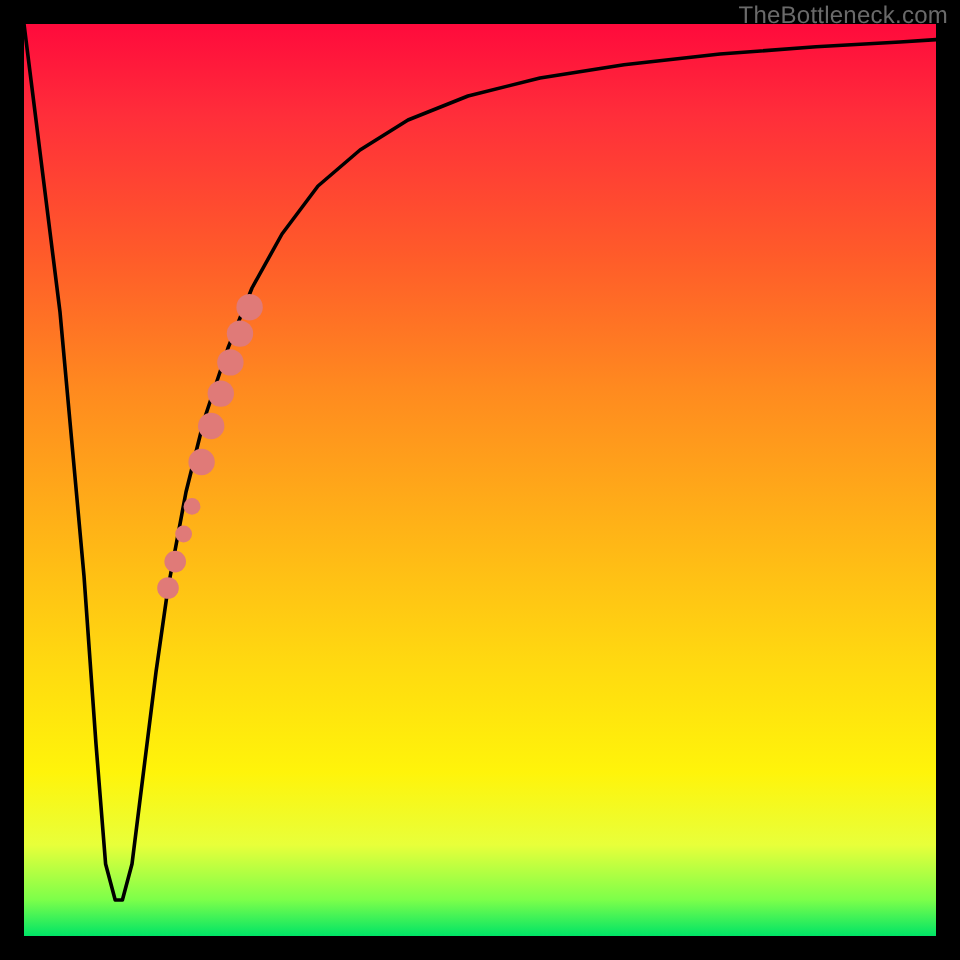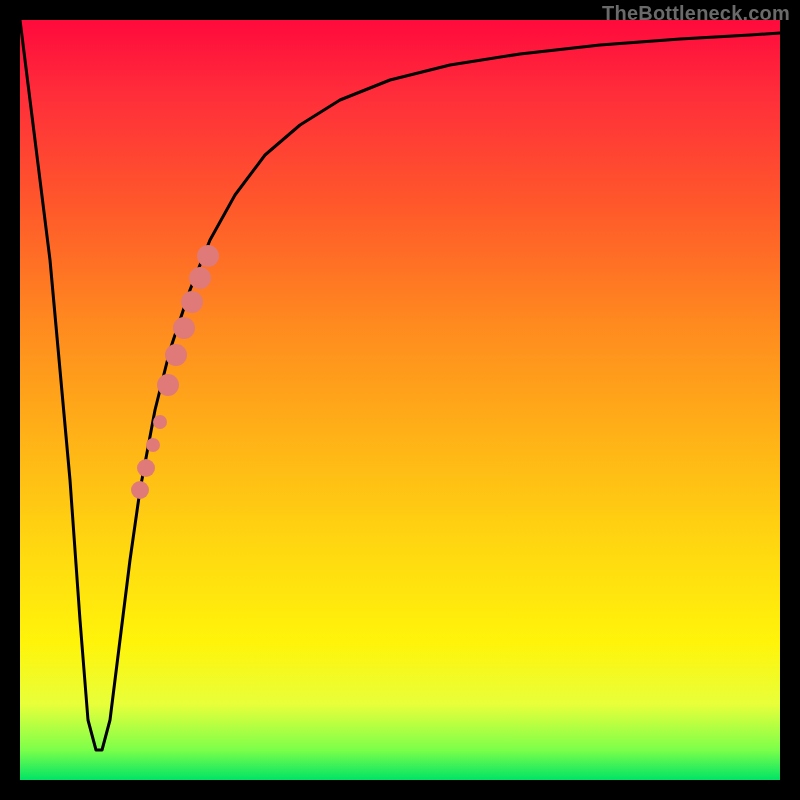--- a/index.html
+++ b/index.html
@@ -44,21 +44,21 @@
     width: 760px;
     height: 760px;
     overflow: visible;
   }
   .attribution {
     position: absolute;
     top: 2px;
     right: 10px;
     color: #6a6a6a;
     font-size: 20px;
-    font-weight: 700;
+    font-weight: 400;
     letter-spacing: 0.2px;
     user-select: none;
   }
 </style>
 </head>
 <body>
 
 <div class="frame">
 
   <div class="plot-area">

